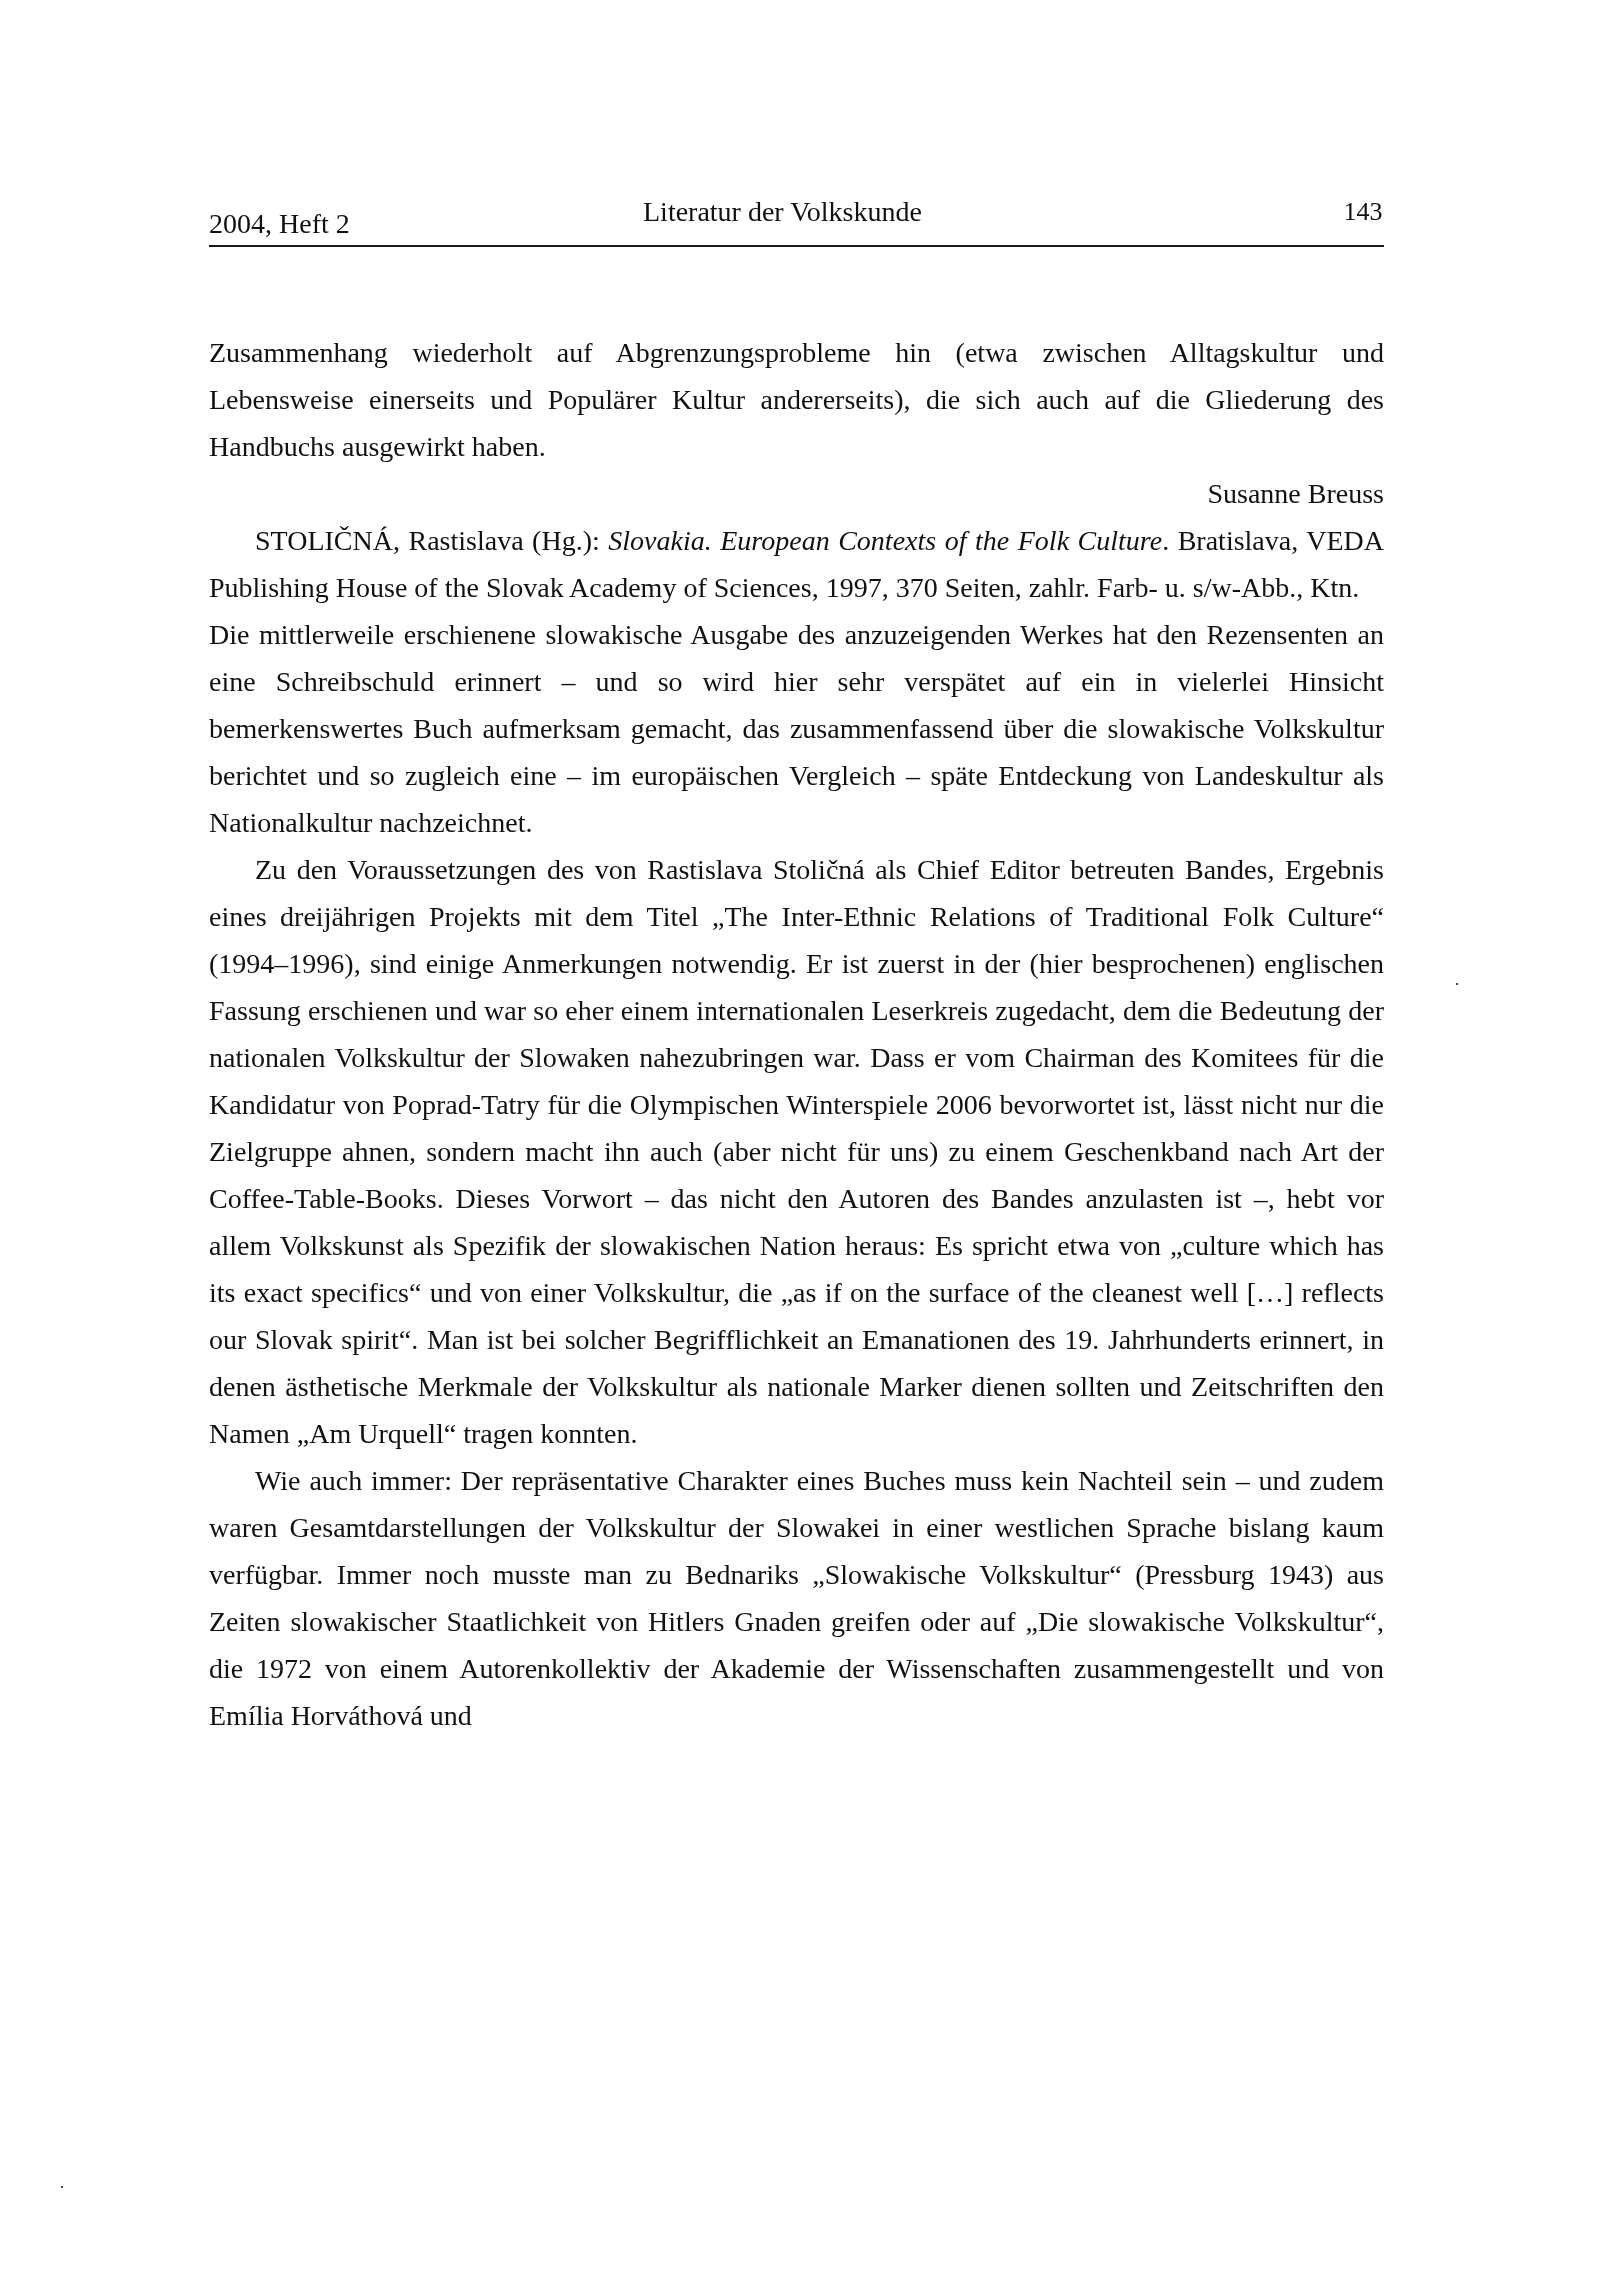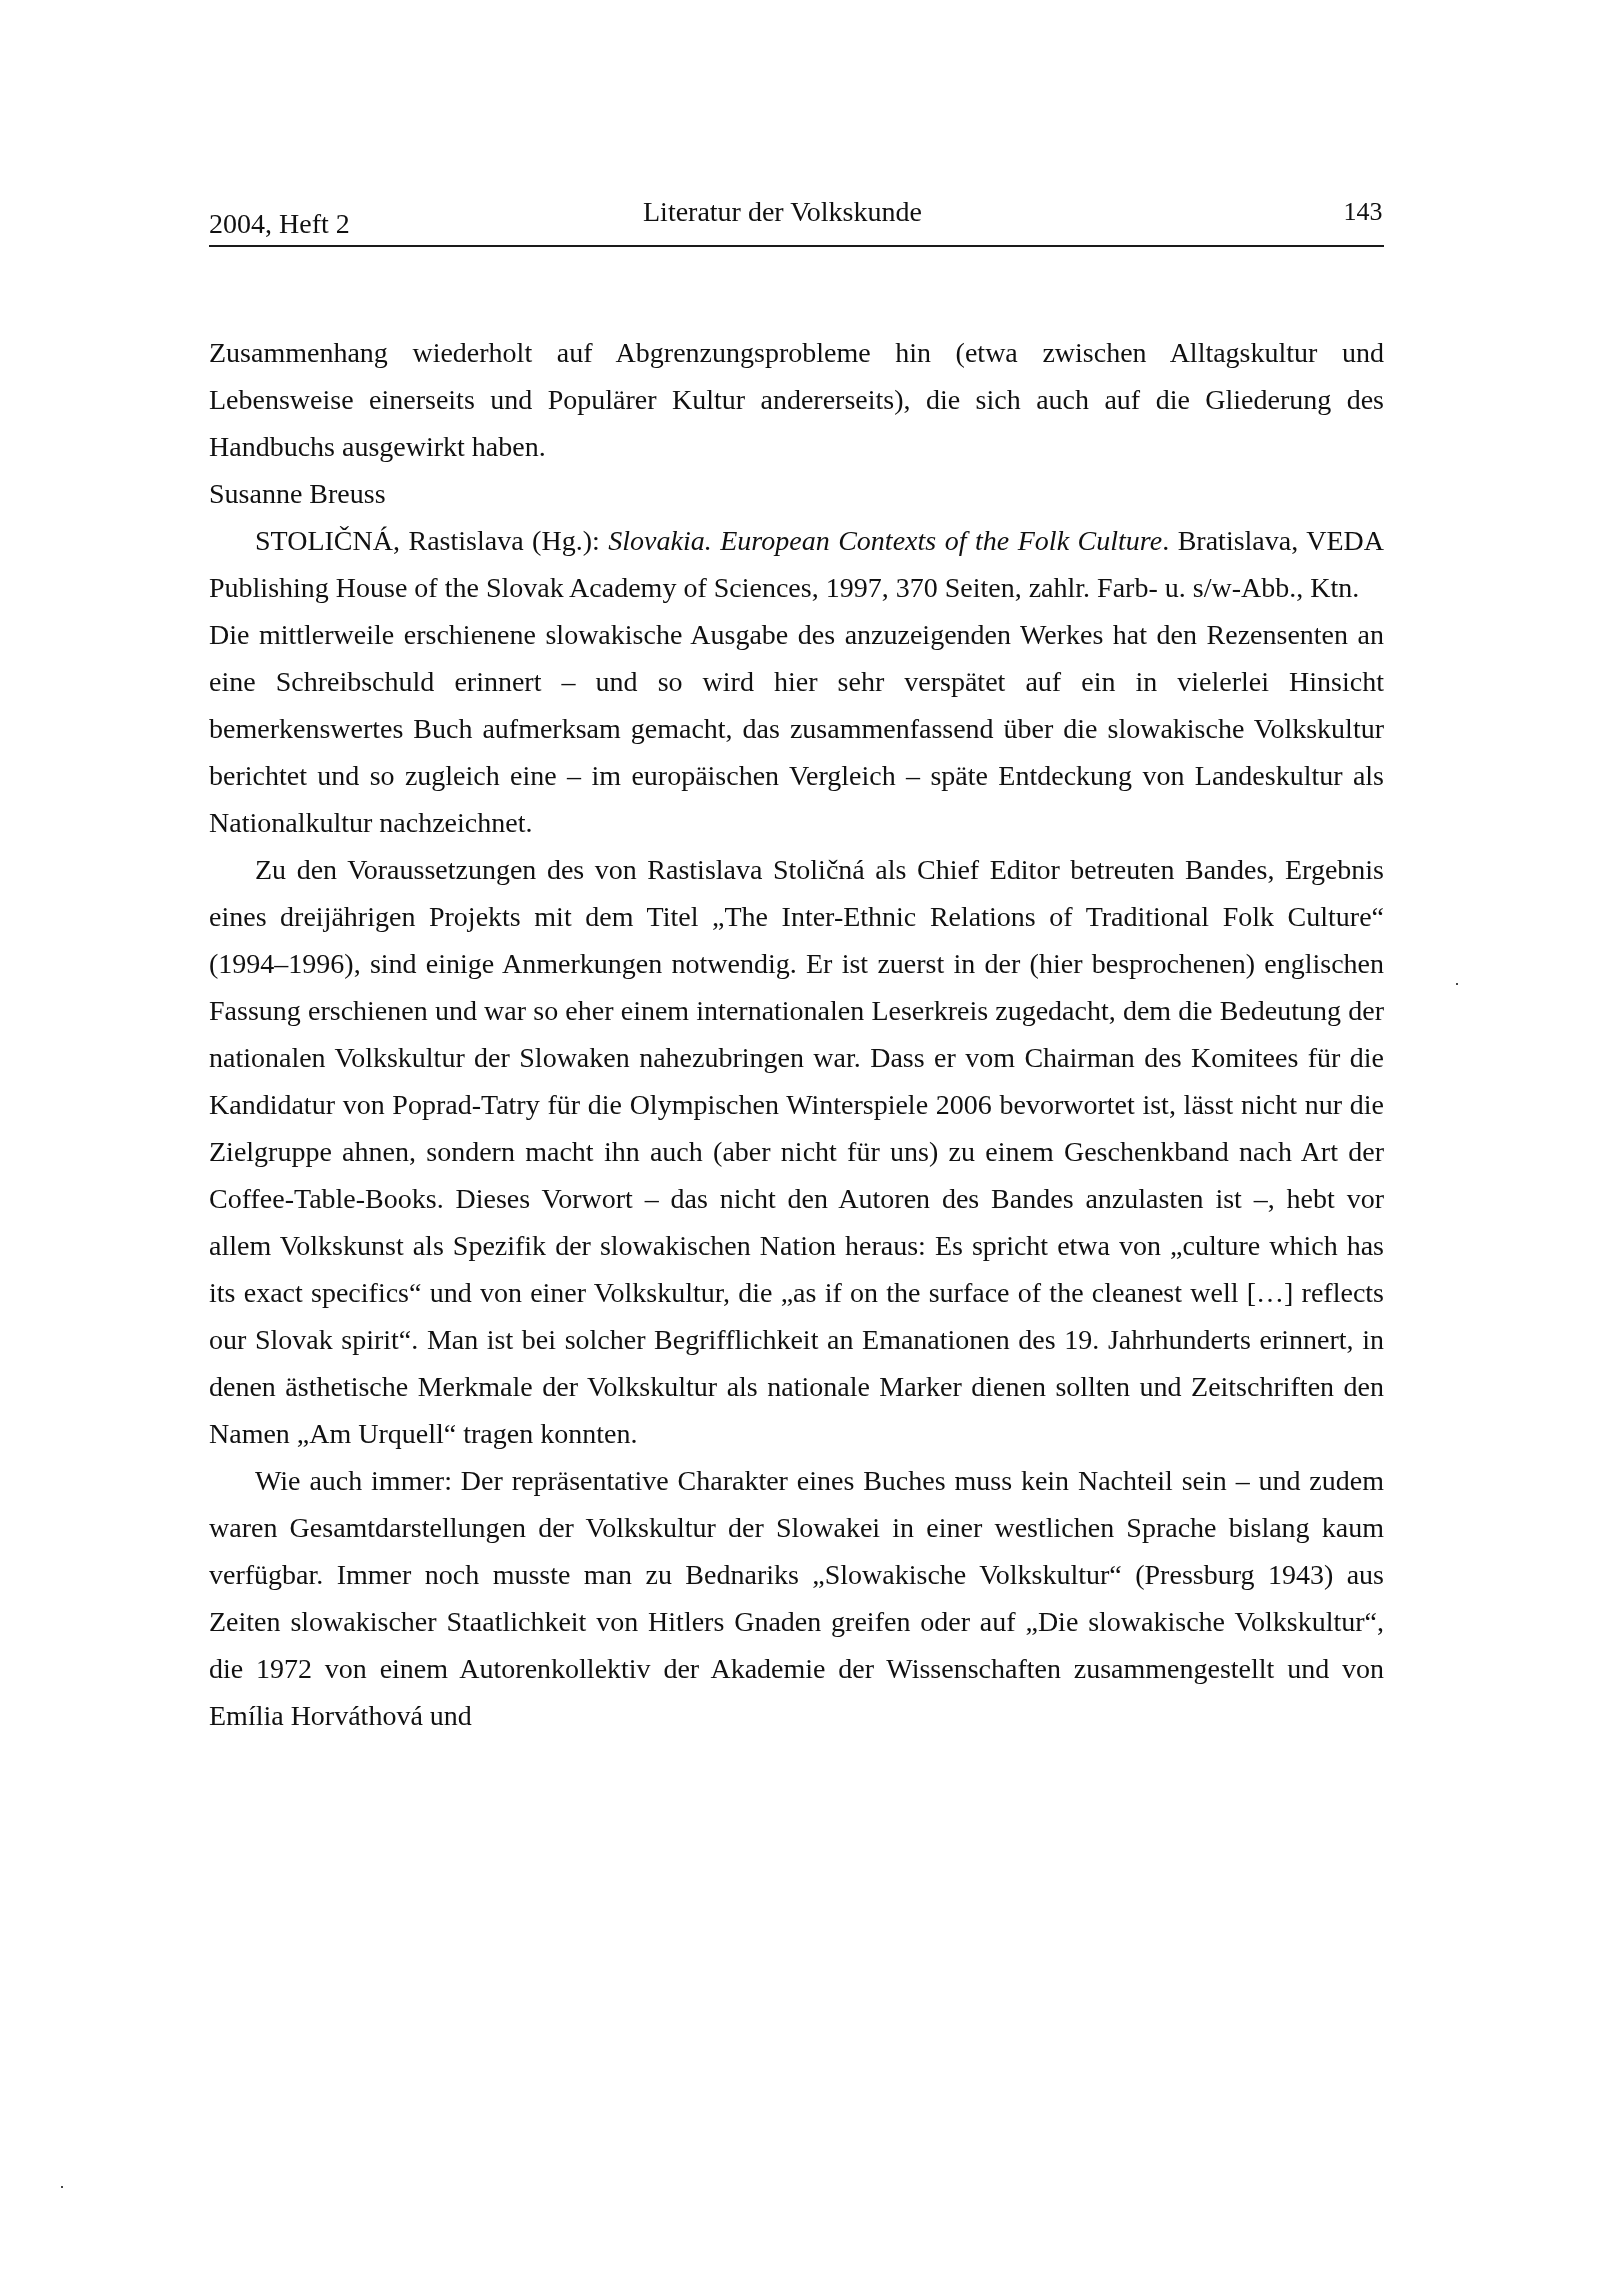--- a/index.html
+++ b/index.html
@@ -41,21 +41,21 @@
     width: 1175px;
     font-size: 28px;
     line-height: 47px;
     text-align: justify;
     hyphens: manual;
     margin-top: 40px;
   }
   .body-text p { margin: 0; }
   .indent { text-indent: 46px; }
   .signature {
-    text-align: left;
+    text-align: right;
     margin: 0;
   }
   .review-head {
     margin-top: 139px;
     text-indent: 46px;
   }
   .review-body {
     margin-top: 31px;
   }
   em { font-style: italic; }

